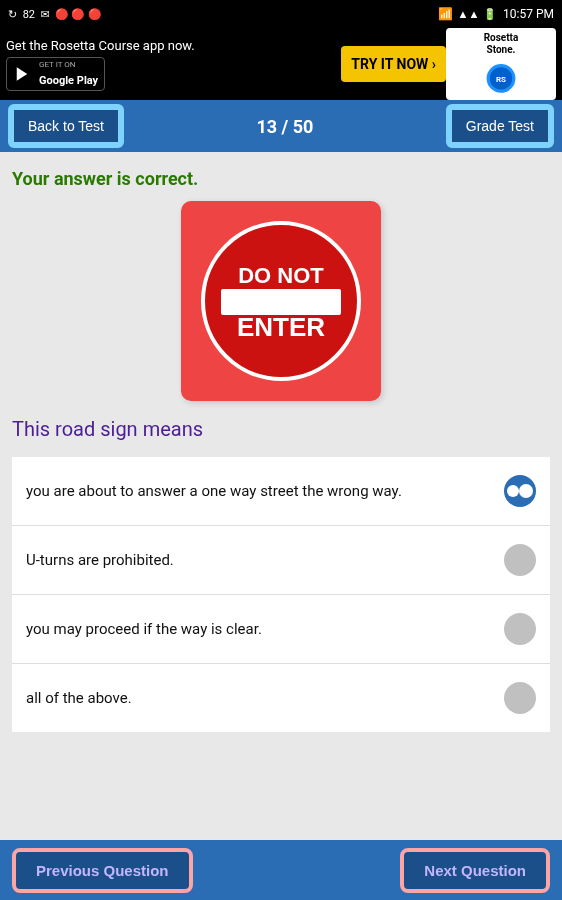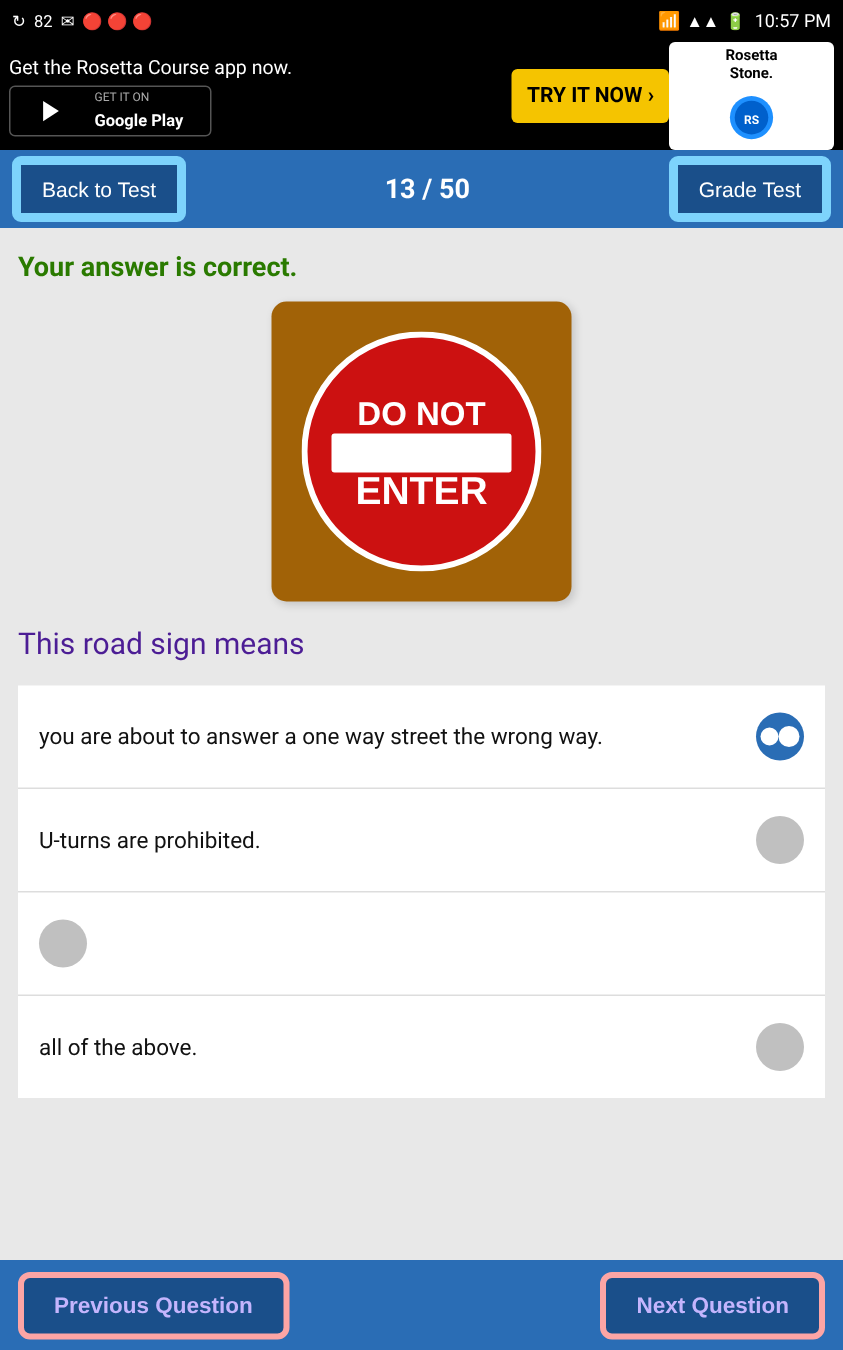--- a/index.html
+++ b/index.html
@@ -45,22 +45,22 @@
       color: #fff;
       font-size: 13px;
       margin-bottom: 4px;
     }
     .google-play-badge {
       display: flex;
       align-items: center;
       background: #000;
       border: 1px solid #555;
       border-radius: 4px;
-      padding: 2px 18px;
-      gap: 20px;
+      padding: 2px 6px;
+      gap: 8px;
     }
     .google-play-badge span {
       color: #fff;
       font-size: 10px;
     }
     .ad-cta {
       background: #f5c400;
       color: #000;
       font-weight: bold;
       font-size: 14px;
@@ -130,21 +130,21 @@
       margin-bottom: 12px;
     }
 
     
     .sign-container {
       display: flex;
       justify-content: center;
       margin-bottom: 16px;
     }
     .sign-wrapper {
-      background: #a16207;
+      background: #ef4444;
       border-radius: 10px;
       padding: 16px;
       width: 200px;
       height: 200px;
       display: flex;
       align-items: center;
       justify-content: center;
       box-shadow: 2px 2px 6px rgba(0,0,0,0.15);
     }
 
@@ -309,20 +309,21 @@
         <div style="width:12px;height:12px;border-radius:50%;background:#fff;"></div>
       </div>
     </div>
 
     <div class="option-row">
       <span class="option-text">U-turns are prohibited.</span>
       <div class="radio-circle"></div>
     </div>
 
     <div class="option-row">
+      <span class="option-text">you may proceed if the way is clear.</span>
       <div class="radio-circle"></div>
     </div>
 
     <div class="option-row">
       <span class="option-text">all of the above.</span>
       <div class="radio-circle"></div>
     </div>
 
   </div>
 </div>

